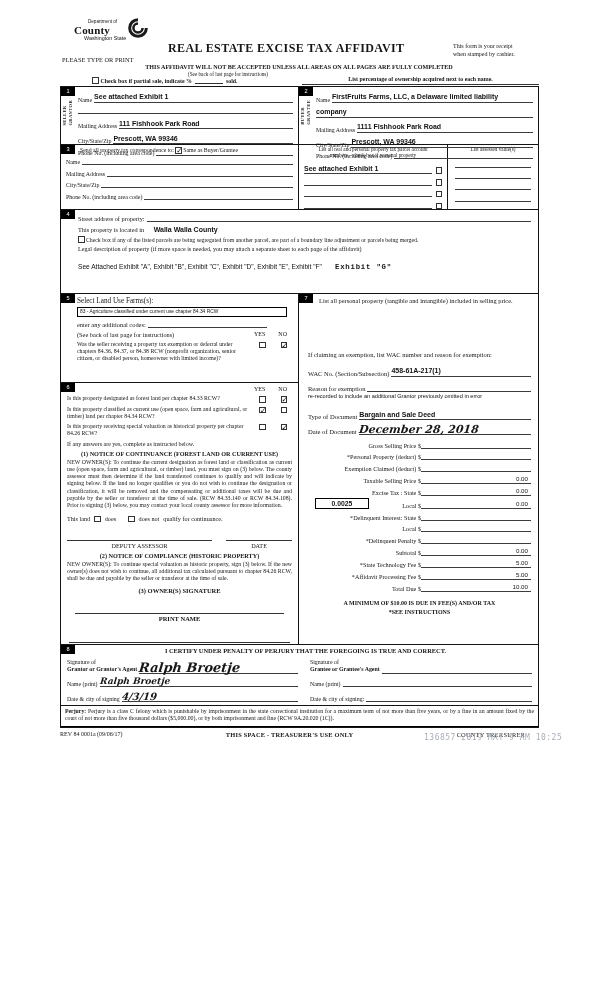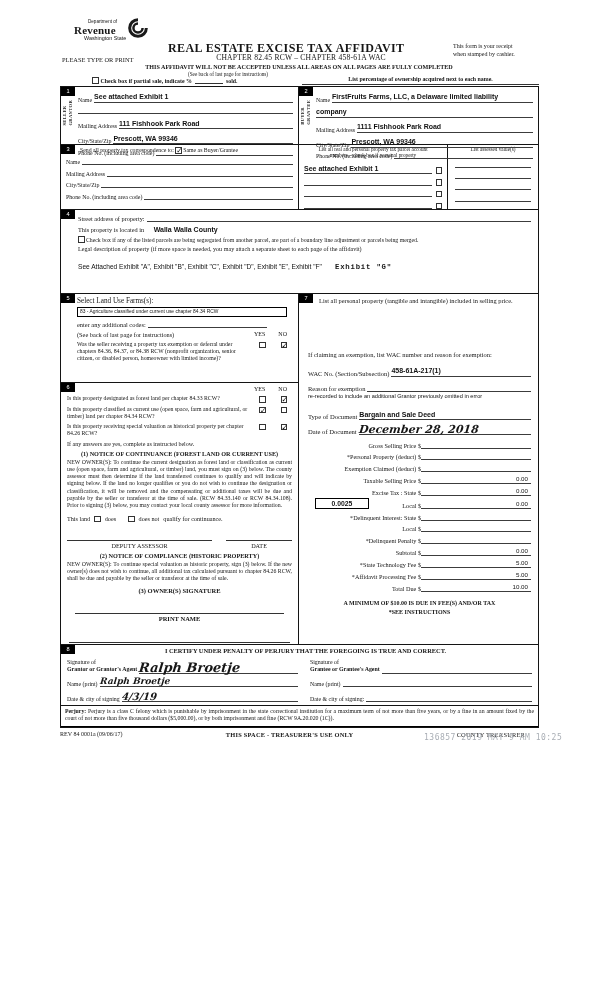--- a/index.html
+++ b/index.html
@@ -97,32 +97,31 @@
 </head>
 <body>
 
 <div class="page">
  <div class="form">
 
   <div class="hdr">
     <div class="logo">
       <div class="logo-txt">
         <div class="logo-dept">Department of</div>
-        <div class="logo-rev">Revenue</div>
+        <div class="logo-rev">County</div>
         <div class="logo-ws">Washington State</div>
       </div>
       <span style="margin-left:2px;margin-top:-2px;">
         <svg width="20" height="20" viewBox="0 0 24 24">
           <path d="M12 2 A10 10 0 1 0 22 12" fill="none" stroke="#1a1a1a" stroke-width="3.6"></path>
           <path d="M12 6.5 A5.5 5.5 0 1 0 17.5 12" fill="none" stroke="#1a1a1a" stroke-width="3"></path>
         </svg>
       </span>
     </div>
     <div class="title">REAL ESTATE EXCISE TAX AFFIDAVIT</div>
-    <div class="chapter">CHAPTER 82.45 RCW – CHAPTER 458-61A WAC</div>
     <div class="receipt">
       <span>This form is your receipt</span><br>
       <span>when stamped by cashier.</span>
     </div>
     <div class="ptype">PLEASE TYPE OR PRINT</div>
     <div class="warn">THIS AFFIDAVIT WILL NOT BE ACCEPTED UNLESS ALL AREAS ON ALL PAGES ARE FULLY COMPLETED</div>
     <div class="seeback-top">(See back of last page for instructions)</div>
     <div class="partialrow">
       <span class="cb"></span>
       <span style="margin-left:2px">Check box if partial sale, indicate %</span>

